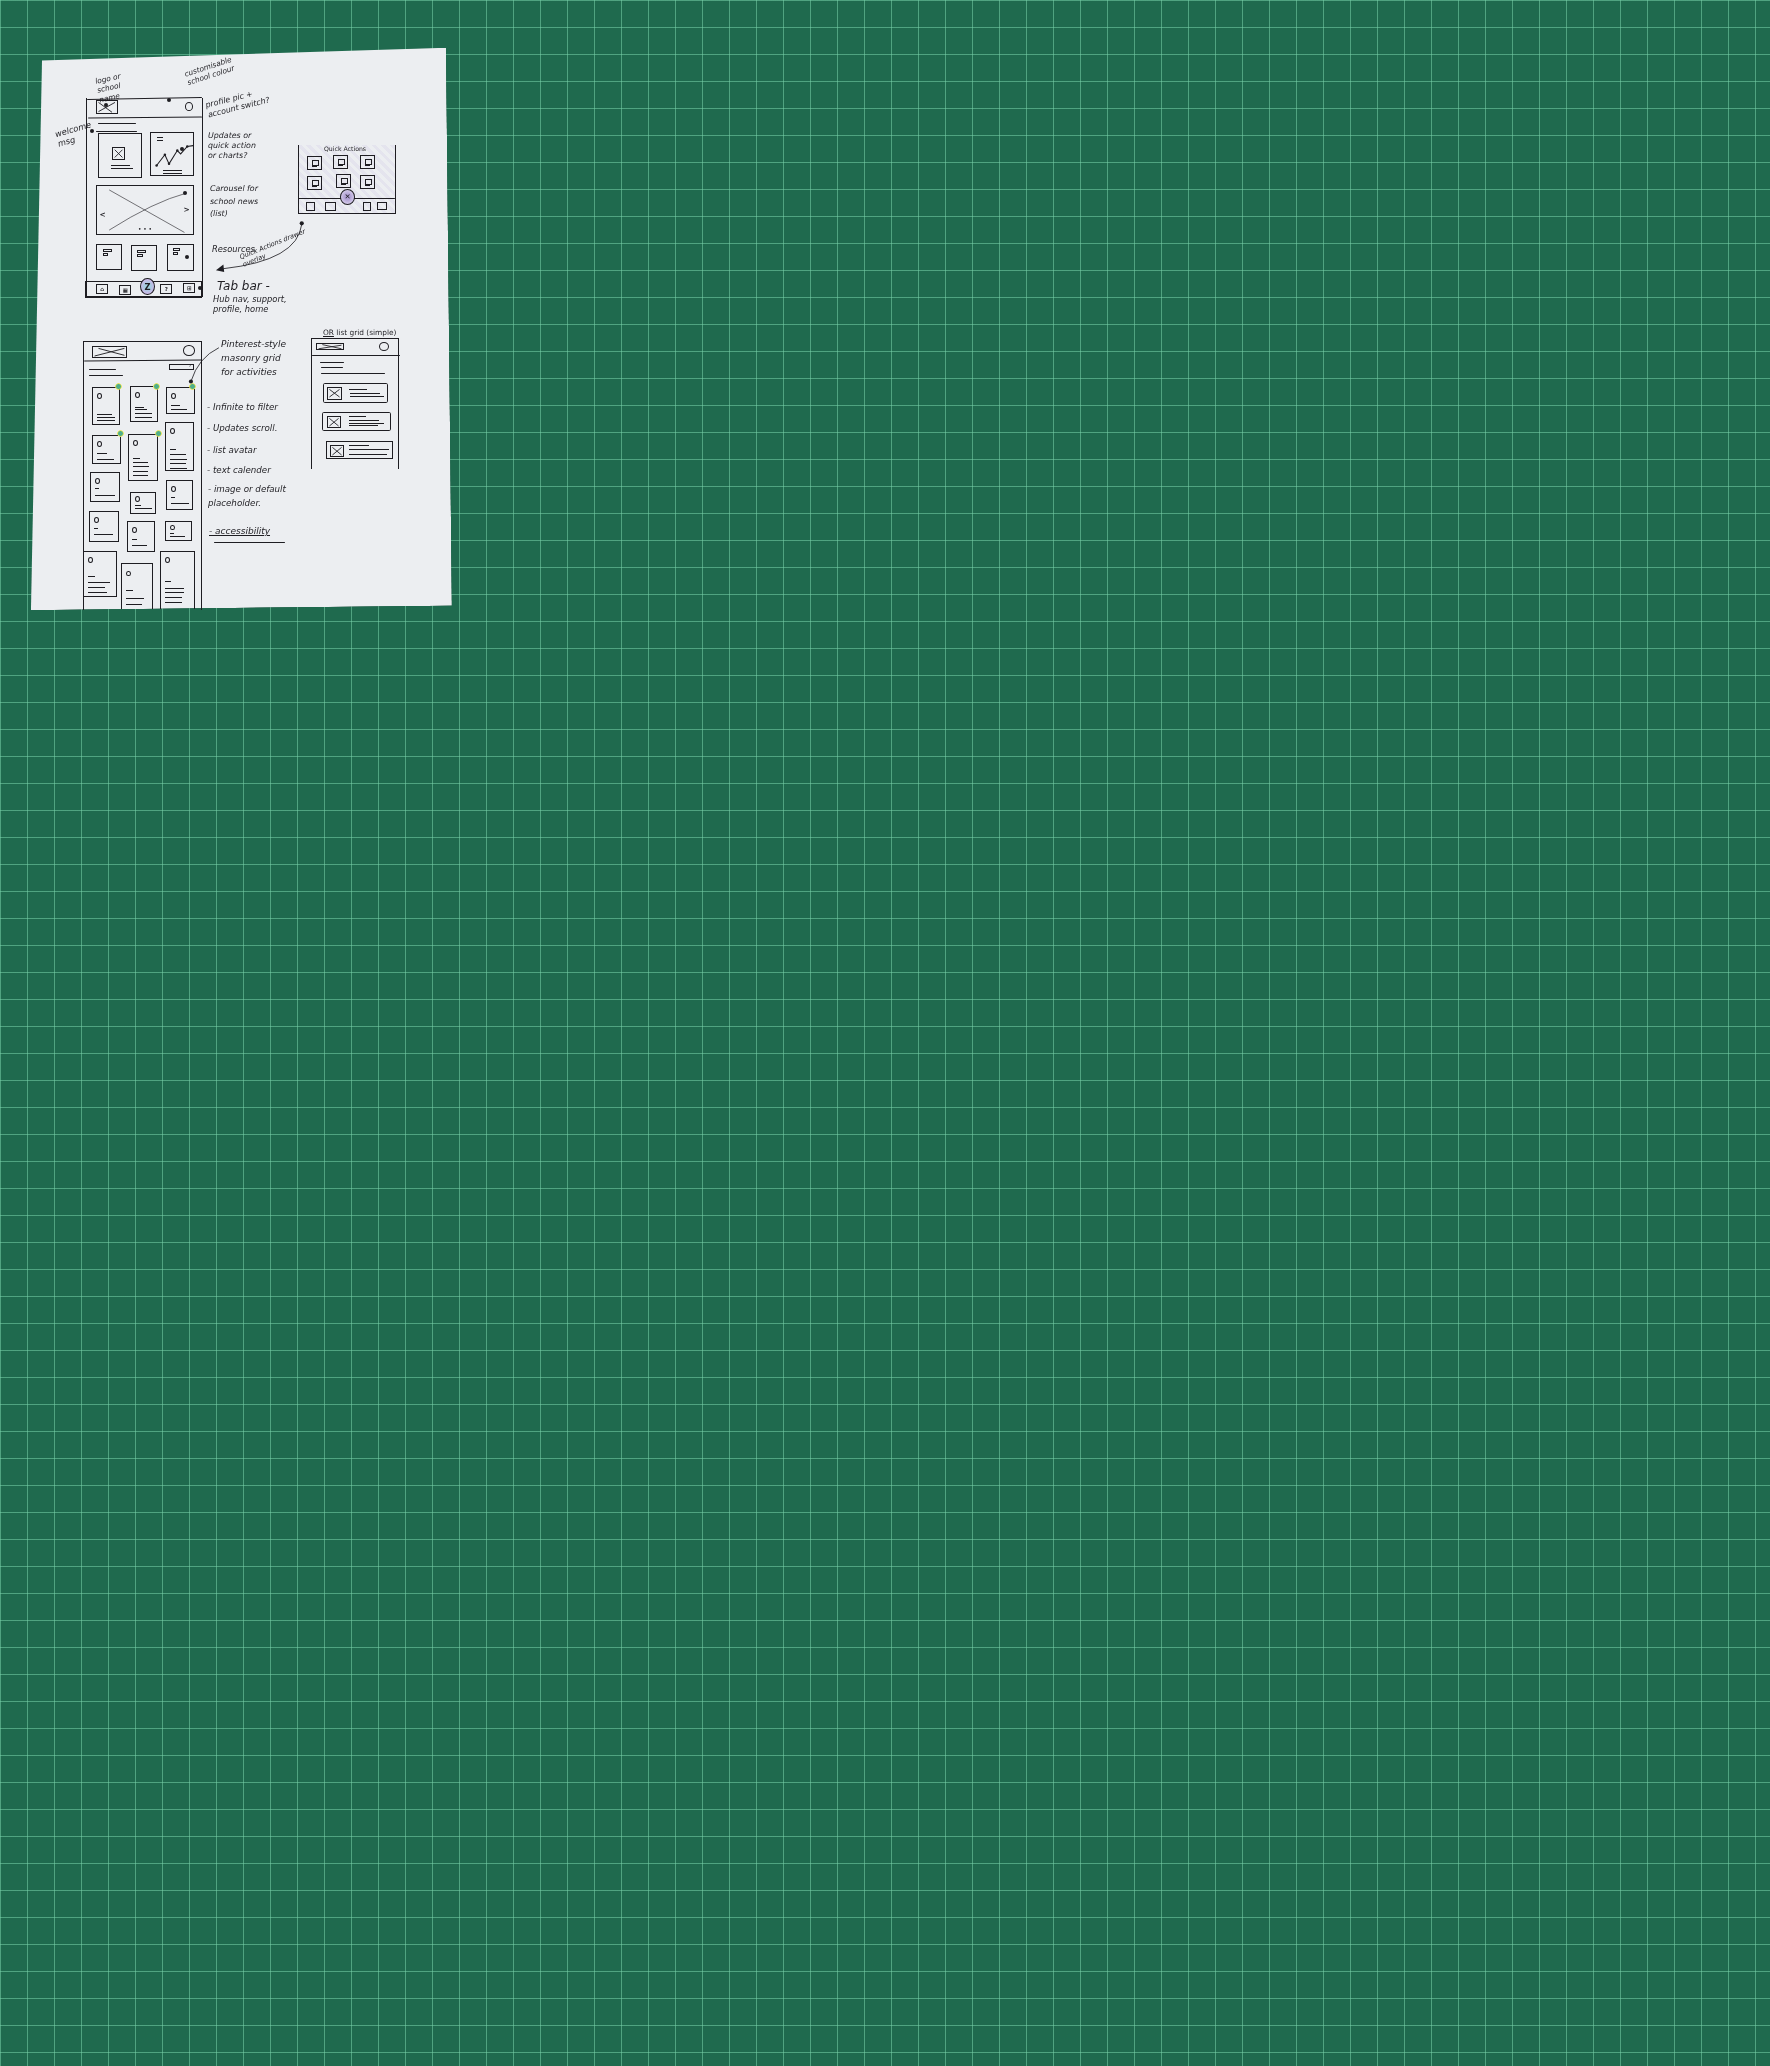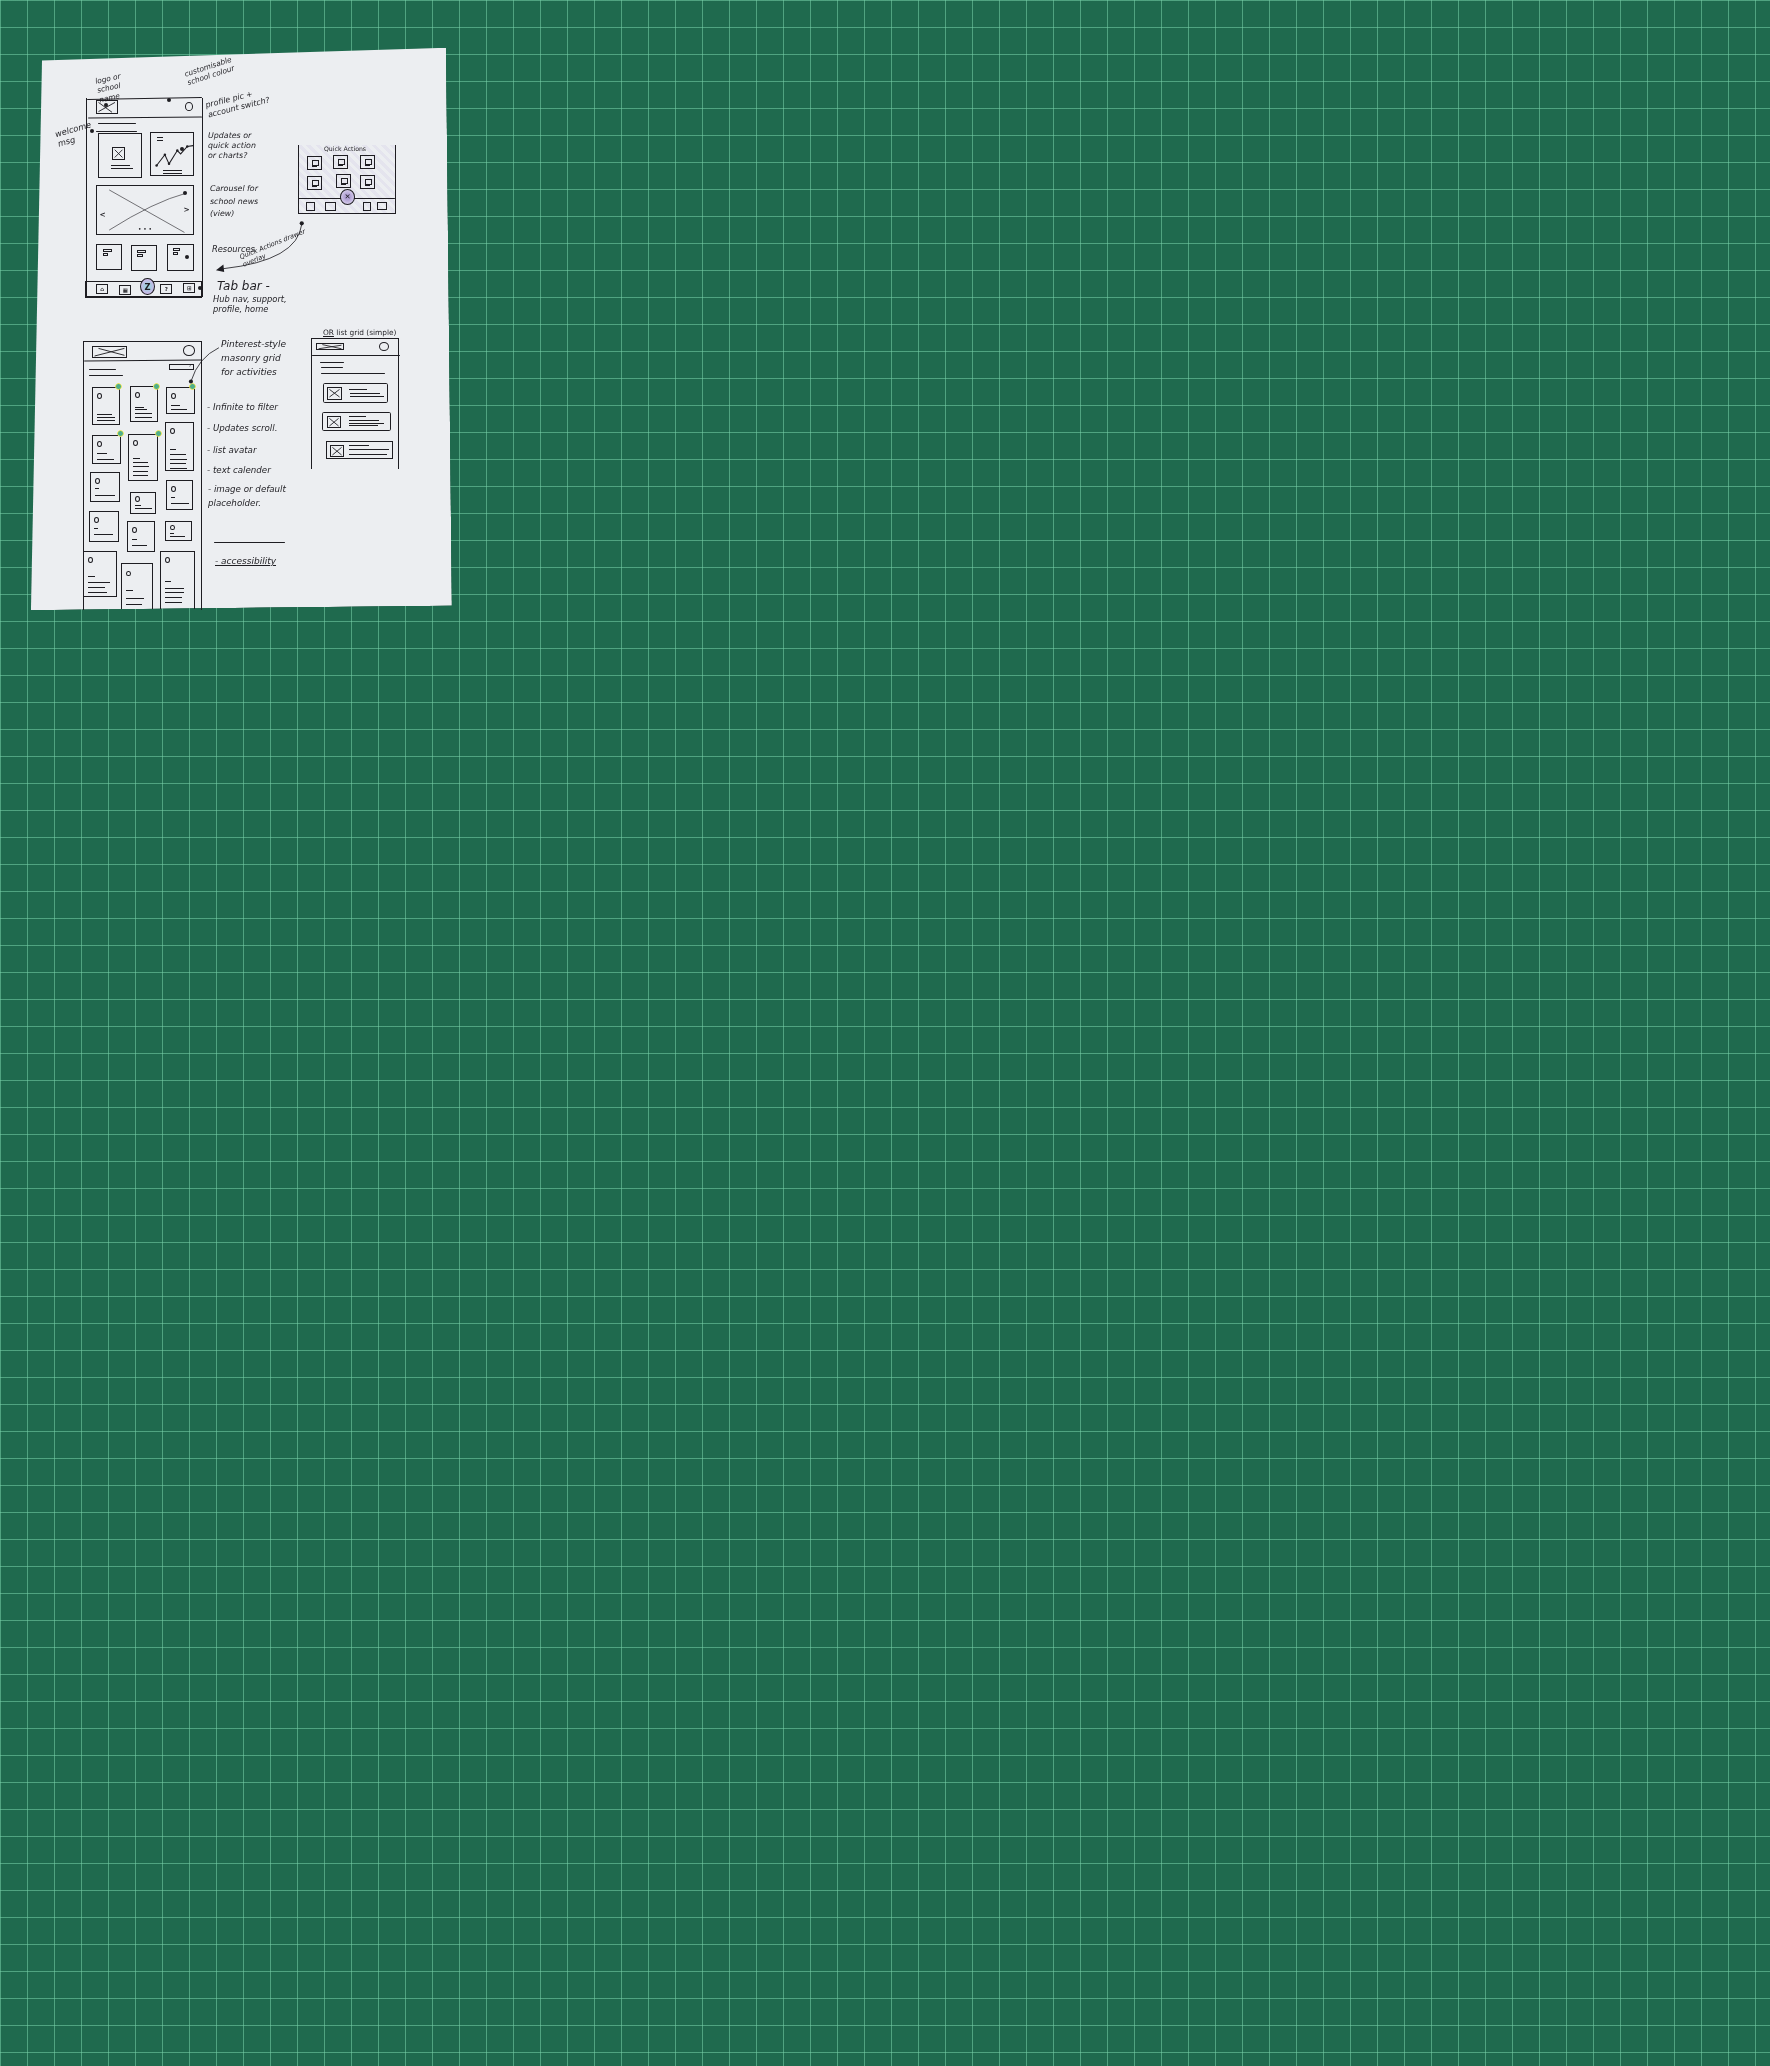--- a/index.html
+++ b/index.html
@@ -146,21 +146,21 @@
 school colour</div>
 <div class="note" style="left:206px;top:93px;transform:rotate(-14deg);font-size:7.9px;">profile pic +
 account switch?</div>
 <div class="note" style="left:56px;top:124px;transform:rotate(-16deg);font-size:8.3px;">welcome
 msg</div>
 <div class="note" style="left:208px;top:131px;font-size:7.9px;">Updates or
 quick action
 or charts?</div>
 <div class="note" style="left:210px;top:183px;font-size:7.9px;line-height:1.6;">Carousel for
 school news
-(view)</div>
+(list)</div>
 <div class="note" style="left:212px;top:244px;font-size:8.3px;">Resources</div>
 <div class="note" style="left:239px;top:240px;transform:rotate(-22deg);font-size:6.6px;">Quick Actions drawer
 overlay</div>
 <div class="note" style="left:217px;top:279px;font-size:12px;">Tab bar -</div>
 <div class="note" style="left:213px;top:294px;font-size:8.3px;">Hub nav, support,
 profile, home</div>
 
 <svg style="position:absolute;left:211px;top:219px;width:99px;height:54px;" viewBox="0 0 240 130">
   <circle cx="220" cy="10" r="5" fill="#1e1d22"></circle>
   <path d="M 220 12 Q 210 100 30 120" fill="none" stroke="#1e1d22" stroke-width="2"></path>
@@ -307,21 +307,21 @@
 masonry grid
 for activities</div>
 
 <div>
   <div class="note" style="left:207px;top:402px;font-size:8.7px;">- Infinite to filter</div>
   <div class="note" style="left:207px;top:423px;font-size:8.7px;">- Updates scroll.</div>
   <div class="note" style="left:207px;top:445px;font-size:8.7px;">- list avatar</div>
   <div class="note" style="left:207px;top:465px;font-size:8.7px;">- text calender</div>
   <div class="note" style="left:208px;top:483px;font-size:8.7px;line-height:1.6;">- image or default
   placeholder.</div>
-  <div class="note underline" style="left:215px;top:526px;font-size:9px;margin-top:30px;">- accessibility</div>
+  <div class="note underline" style="left:209px;top:526px;font-size:9px;">- accessibility</div>
   <div class="line" style="left:214px;top:542px;width:71px;"></div>
 </div>
 
 <div class="note" style="left:323px;top:319px;font-size:7.4px;font-style:normal;">
   <span class="underline">OR</span><span> list grid (simple)</span>
 </div>
 <div class="abs ink" style="left:311px;top:338px;width:88px;height:131px;border-bottom:none;"></div>
 <div class="xbox" style="left:316px;top:343px;width:28px;height:7.4px;">
   <svg viewBox="0 0 68 18" preserveAspectRatio="none">
       <line x1="4" y1="16" x2="64" y2="4" stroke="#1e1d22" stroke-width="2.5"></line>

